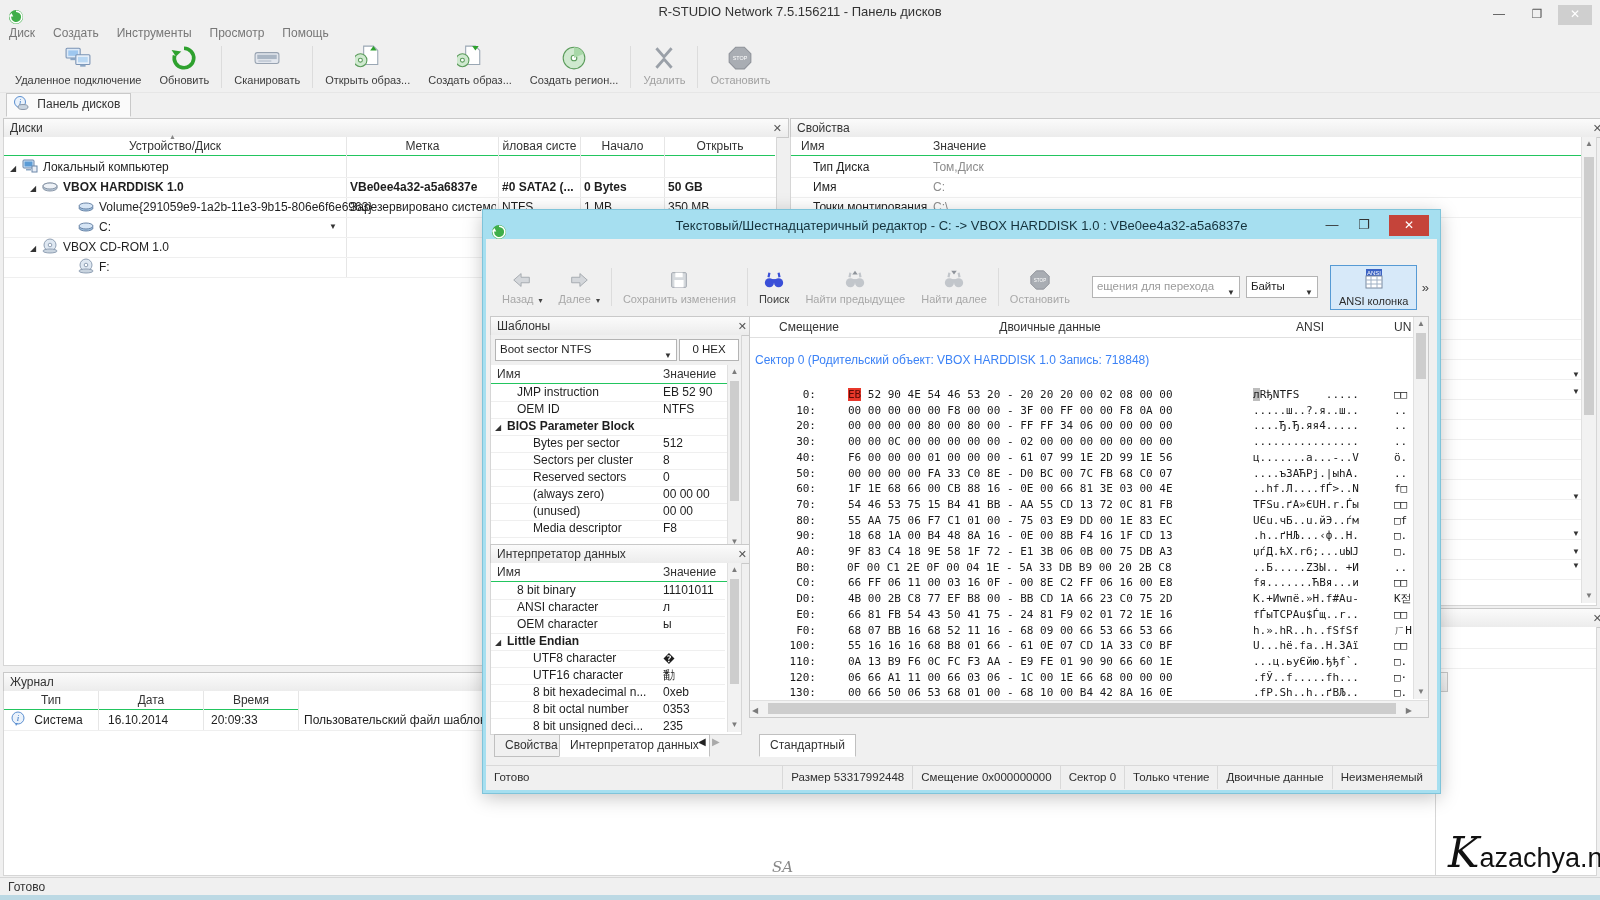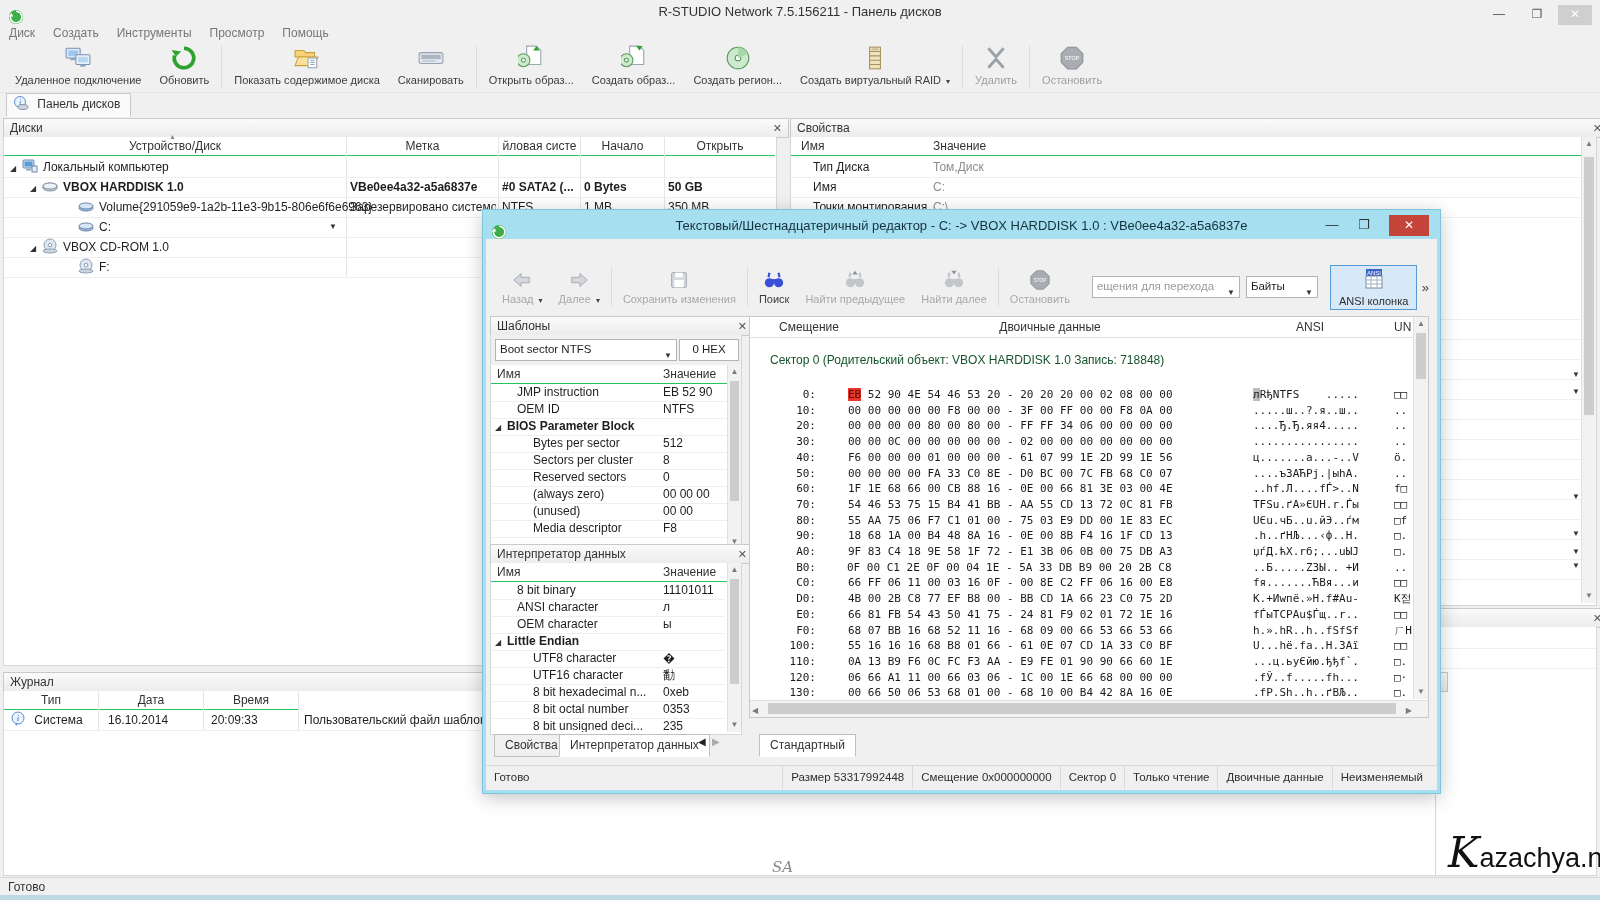--- a/index.html
+++ b/index.html
@@ -110,29 +110,20 @@
       <div class="tb-item">
         <span class="ticon"><svg viewBox="0 0 24 24">
             <path d="M12 3a9 9 0 1 1-8.7 6.6" fill="none" stroke="#2ea12e" stroke-width="3.4"></path>
             <path d="M0.5 4.5l4 6 5-4.5z" fill="#2ea12e"></path>
           </svg></span>
         <span class="tlabel">Обновить</span>
       </div>
       <div class="tb-sep"></div>
       <div class="tb-item">
         <span class="ticon"><svg viewBox="0 0 24 24">
-            <path d="M1 5h8l2 2h8v4H1z" fill="#f7d276" stroke="#c9a23e"></path>
-            <path d="M1 19l3-8h18l-3 8z" fill="#fbe29a" stroke="#c9a23e"></path>
-            <rect x="13" y="12" width="8" height="9" fill="#fff" stroke="#9aa7b4"></rect>
-            <path d="M15 14h4M15 16h4M15 18h4" stroke="#9aa7b4"></path>
-          </svg></span>
-        <span class="tlabel">Показать содержимое диска</span>
-      </div>
-      <div class="tb-item">
-        <span class="ticon"><svg viewBox="0 0 24 24">
             <rect x="1" y="7" width="22" height="10" rx="2" fill="#e3e7ee" stroke="#97a2b0"></rect>
             <rect x="3" y="9" width="18" height="4" fill="#aab6c4"></rect>
             <rect x="4" y="14" width="12" height="1.6" fill="#c2cbd6"></rect>
           </svg></span>
         <span class="tlabel">Сканировать</span>
       </div>
       <div class="tb-sep"></div>
       <div class="tb-item">
         <span class="ticon"><svg viewBox="0 0 24 24">
             <path d="M8 1h9l4 4v13H8z" fill="#fff" stroke="#9aa7b4"></path>
@@ -151,28 +142,20 @@
           </svg></span>
         <span class="tlabel">Создать образ...</span>
       </div>
       <div class="tb-item">
         <span class="ticon"><svg viewBox="0 0 24 24">
             <circle cx="12" cy="12" r="10" fill="#cfe9cf" stroke="#5a9b5a"></circle>
             <circle cx="12" cy="12" r="2.6" fill="#fff" stroke="#5a9b5a"></circle>
             <path d="M12 2a10 10 0 0 1 9 6l-9 4z" fill="#a8d8a8"></path>
           </svg></span>
         <span class="tlabel">Создать регион...</span>
-      </div>
-      <div class="tb-item">
-        <span class="ticon"><svg viewBox="0 0 24 24">
-            <rect x="7" y="2" width="10" height="20" fill="#efe3c0" stroke="#a8925c"></rect>
-            <path d="M7 6h10M7 10h10M7 14h10M7 18h10" stroke="#a8925c"></path>
-            <rect x="9" y="3.2" width="6" height="1.6" fill="#c8b684"></rect>
-          </svg></span>
-        <span class="tlabel">Создать виртуальный RAID <span class="tb-drop">▾</span></span>
       </div>
       <div class="tb-sep"></div>
       <div class="tb-item disabled">
         <span class="ticon"><svg viewBox="0 0 24 24">
             <path d="M5 3l7 8 7-8M5 21l7-8 7 8" stroke="#9aa0a8" stroke-width="2.6" fill="none"></path>
           </svg></span>
         <span class="tlabel">Удалить</span>
       </div>
       <div class="tb-sep"></div>
       <div class="tb-item disabled">
@@ -501,21 +484,21 @@
     <div class="tab-btn active" style="left:73px;top:521px;">Интерпретатор данных</div>
     <span class="abs" style="left:212px;top:523px;font-size:10px;color:#222;">◀</span>
     <span class="abs" style="left:226px;top:523px;font-size:10px;color:#aaa;">▶</span>
 
     <div class="abs" id="hexarea">
       <div class="hexhdr" style="left:14px;width:90px;text-align:center;">Смещение</div>
       <div class="hexhdr" style="left:110px;width:380px;text-align:center;">Двоичные данные</div>
       <div class="hexhdr" style="left:520px;width:80px;text-align:center;">ANSI</div>
       <div class="hexhdr" style="left:644px;width:30px;text-align:left;">UN</div>
       <div class="abs" style="left:0;top:20px;right:0;height:1px;background:#e0e0e0;"></div>
-      <div class="abs" style="left:20px;top:36px;font-size:12px;color:#14532d;white-space:nowrap;">Сектор 0 (Родительский объект: VBOX HARDDISK 1.0 Запись: 718848)</div>
+      <div class="abs" style="left:5px;top:36px;font-size:12px;color:#3b82f6;white-space:nowrap;">Сектор 0 (Родительский объект: VBOX HARDDISK 1.0 Запись: 718848)</div>
       <div id="hex-rows" style="position:absolute;left:0;top:70px;width:662px;height:316px;overflow:hidden;">
           <div class="hexline" style="left: 8px; top: 0px; width: 58px; text-align: right;">0:</div>
           <div class="hexline" style="left: 98px; top: 0px;"><span class="hl-red">EB</span> 52 90 4E 54 46 53 20 - 20 20 20 00 02 08 00 00</div>
           <div class="hexline" style="left: 503px; top: 0px;"><span class="hl-gray">л</span>RђNTFS    .....</div>
           <div class="hexline" style="left: 644px; top: 0px; width: 18px; overflow: hidden;">□□</div>
           <div class="hexline" style="left: 8px; top: 15.7px; width: 58px; text-align: right;">10:</div>
           <div class="hexline" style="left: 98px; top: 15.7px;">00 00 00 00 00 F8 00 00 - 3F 00 FF 00 00 F8 0A 00</div>
           <div class="hexline" style="left: 503px; top: 15.7px;">.....ш..?.я..ш..</div>
           <div class="hexline" style="left: 644px; top: 15.7px; width: 18px; overflow: hidden;">..</div>
           <div class="hexline" style="left: 8px; top: 31.4px; width: 58px; text-align: right;">20:</div>

